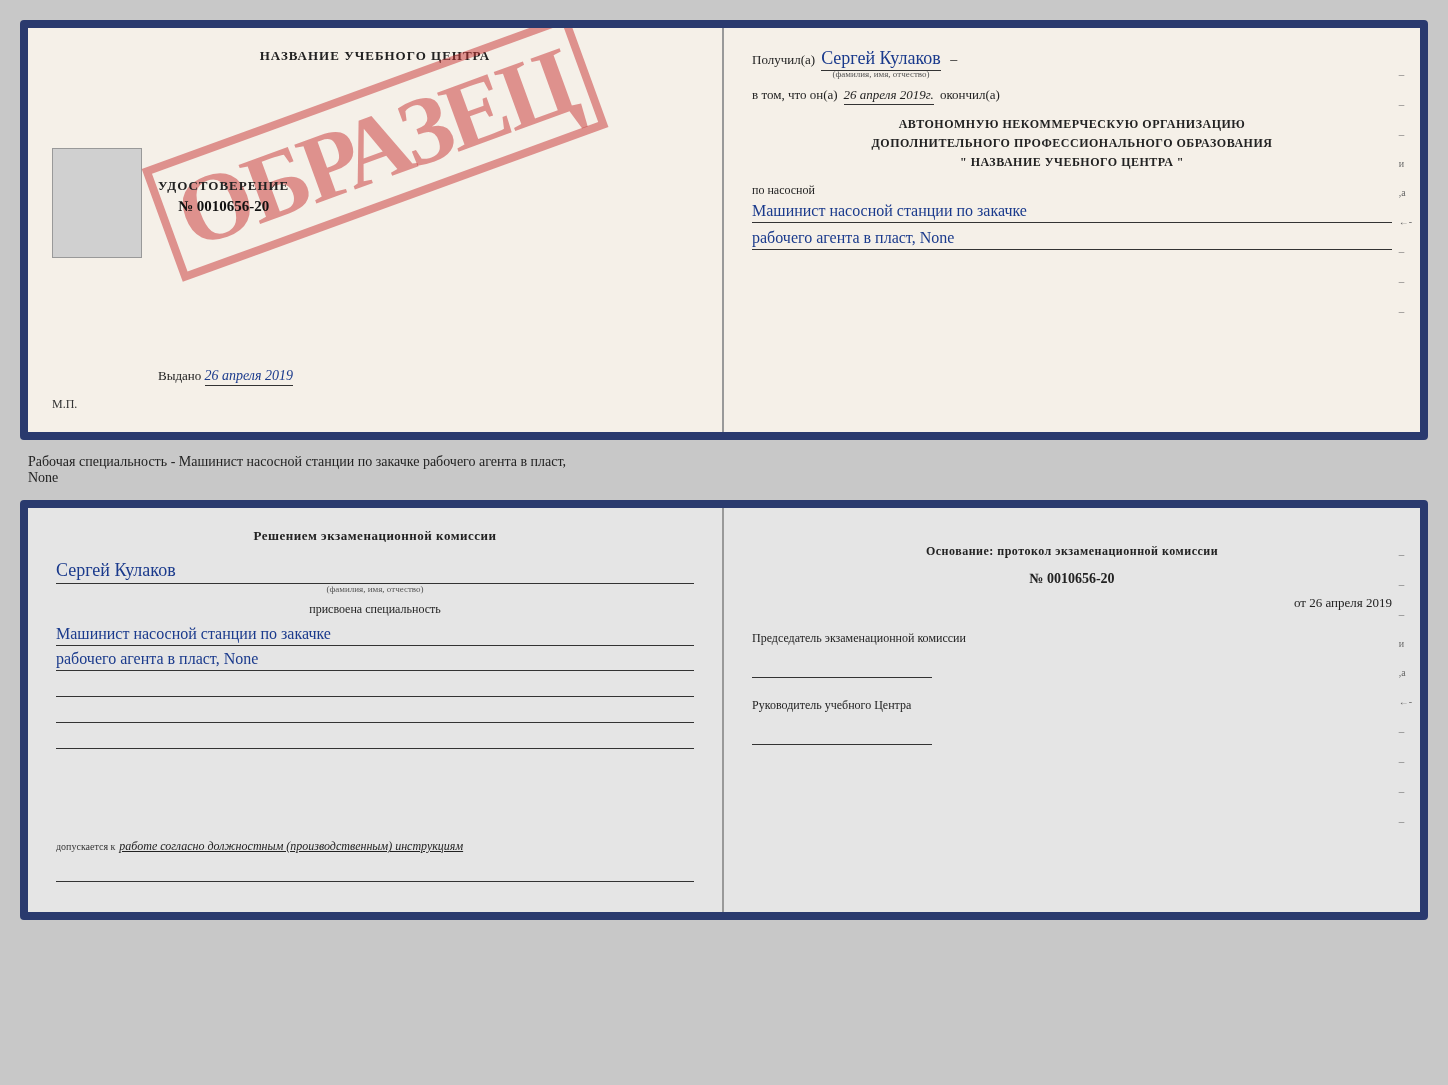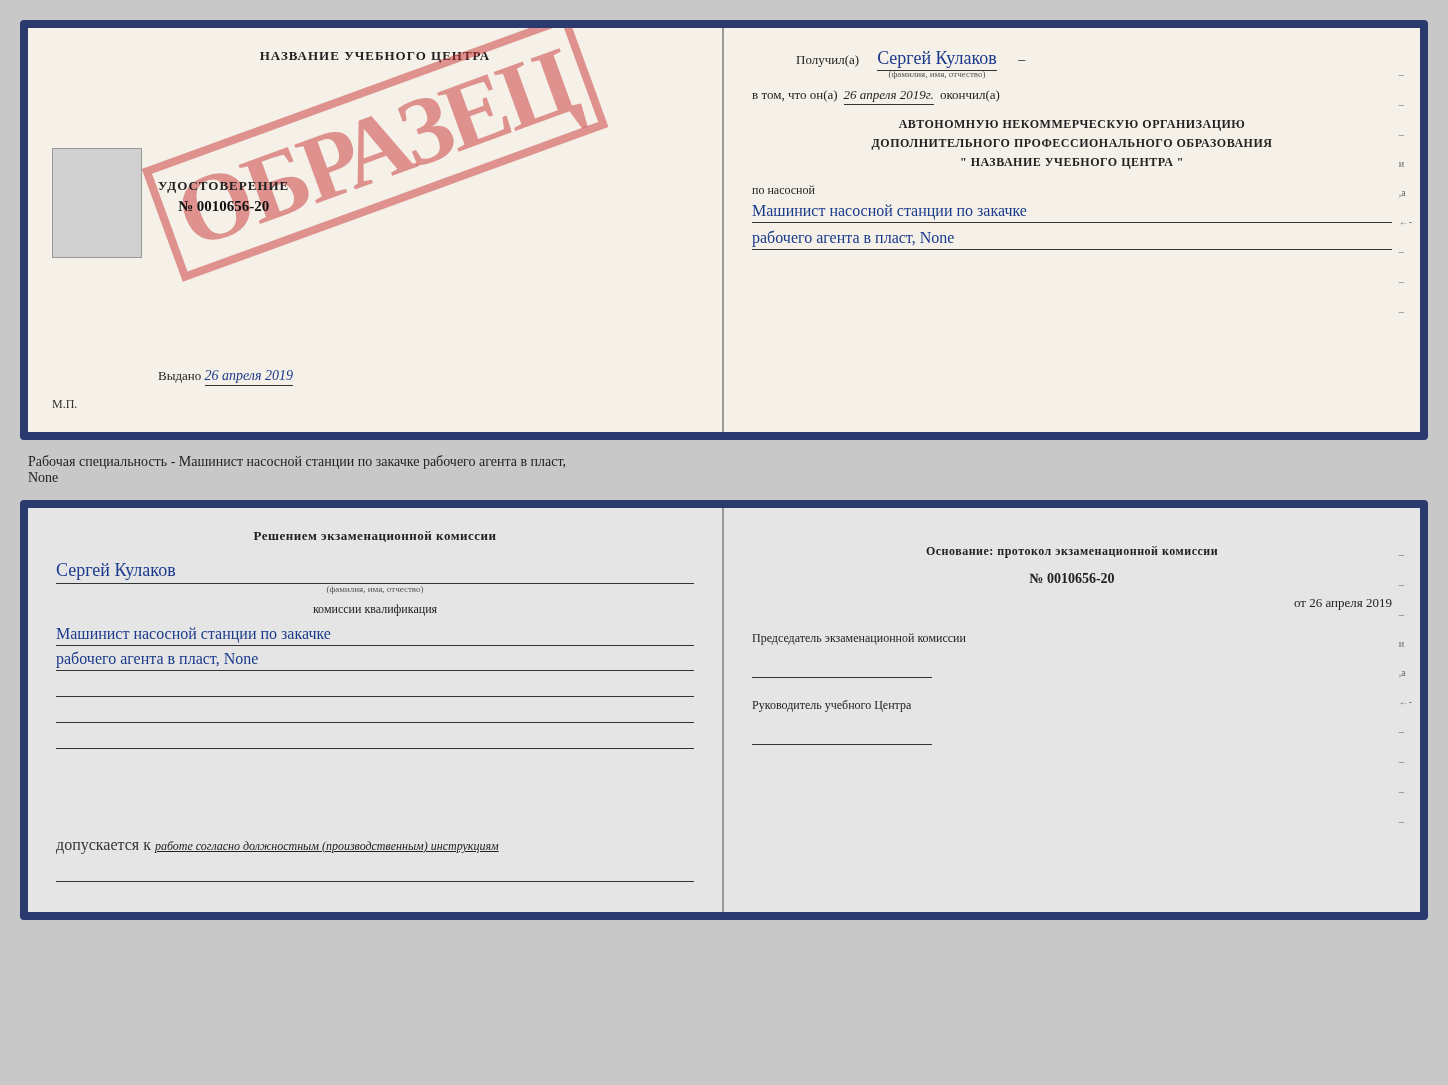--- a/index.html
+++ b/index.html
@@ -124,22 +124,21 @@
       color: #333;
     }
 
     
     .poluchil-line {
       font-size: 13px;
       color: #222;
       margin-bottom: 8px;
       display: flex;
       align-items: baseline;
-      gap: 18px;
-      margin-left: 44px;
+      gap: 6px;
     }
 
     .handwritten {
       font-family: 'Segoe Script', 'Comic Sans MS', cursive;
       font-size: 18px;
       color: #1a3a8c;
       border-bottom: 1px solid #333;
       padding-bottom: 2px;
     }
 
@@ -296,21 +295,21 @@
     }
 
     .dopuskaetsya-block {
       position: absolute;
       bottom: 24px;
       left: 28px;
       right: 28px;
     }
 
     .dopuskaetsya-text {
-      font-size: 16px;
+      font-size: 10px;
       color: #333;
     }
 
     .dopuskaetsya-italic {
       font-style: italic;
       text-decoration: underline;
       font-size: 12px;
       color: #222;
     }
 
@@ -456,21 +455,21 @@
   <div class="bottom-document">
 
     <div class="bottom-left">
       <div class="resheniem-text">Решением экзаменационной комиссии</div>
 
       <div class="fio-block">
         <span class="fio-handwritten">Сергей Кулаков</span>
         <div class="fio-sub">(фамилия, имя, отчество)</div>
       </div>
 
-      <div class="prisvoena-text">комиссии квалификация</div>
+      <div class="prisvoena-text">присвоена специальность</div>
 
       <span class="kvalif-handwritten">Машинист насосной станции по закачке</span>
       <span class="kvalif-handwritten">рабочего агента в пласт, None</span>
 
       <div class="blank-lines">
         <div class="blank-line"></div>
         <div class="blank-line"></div>
         <div class="blank-line"></div>
       </div>
 

